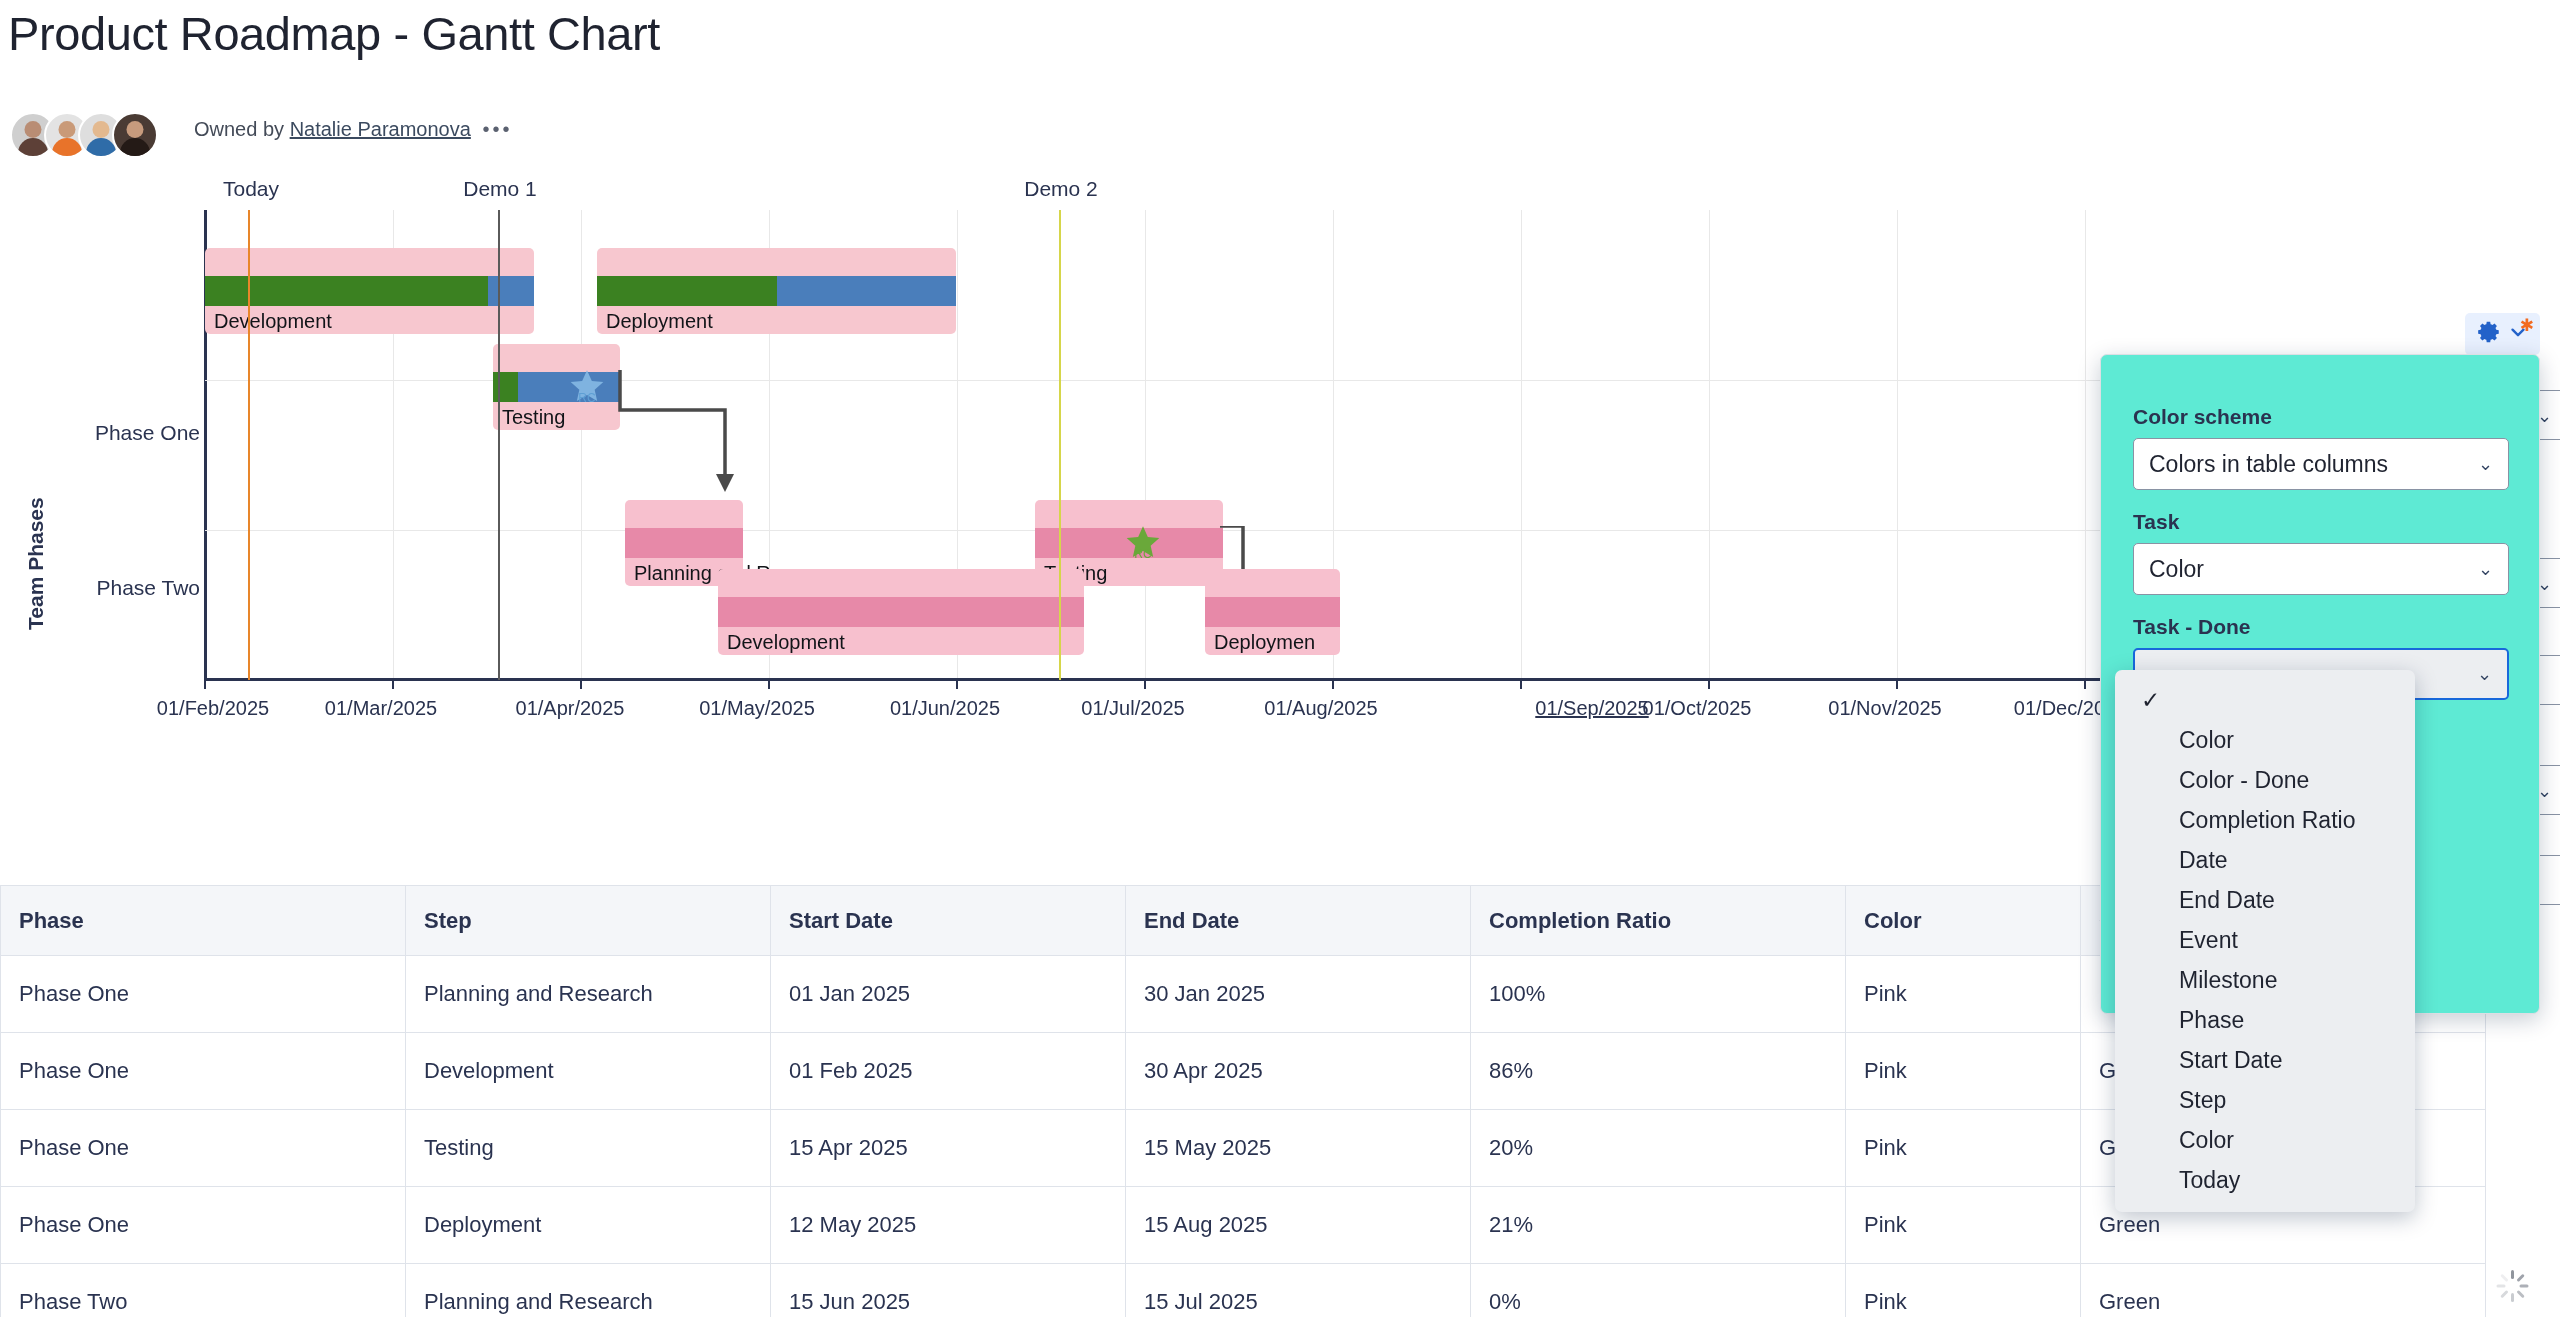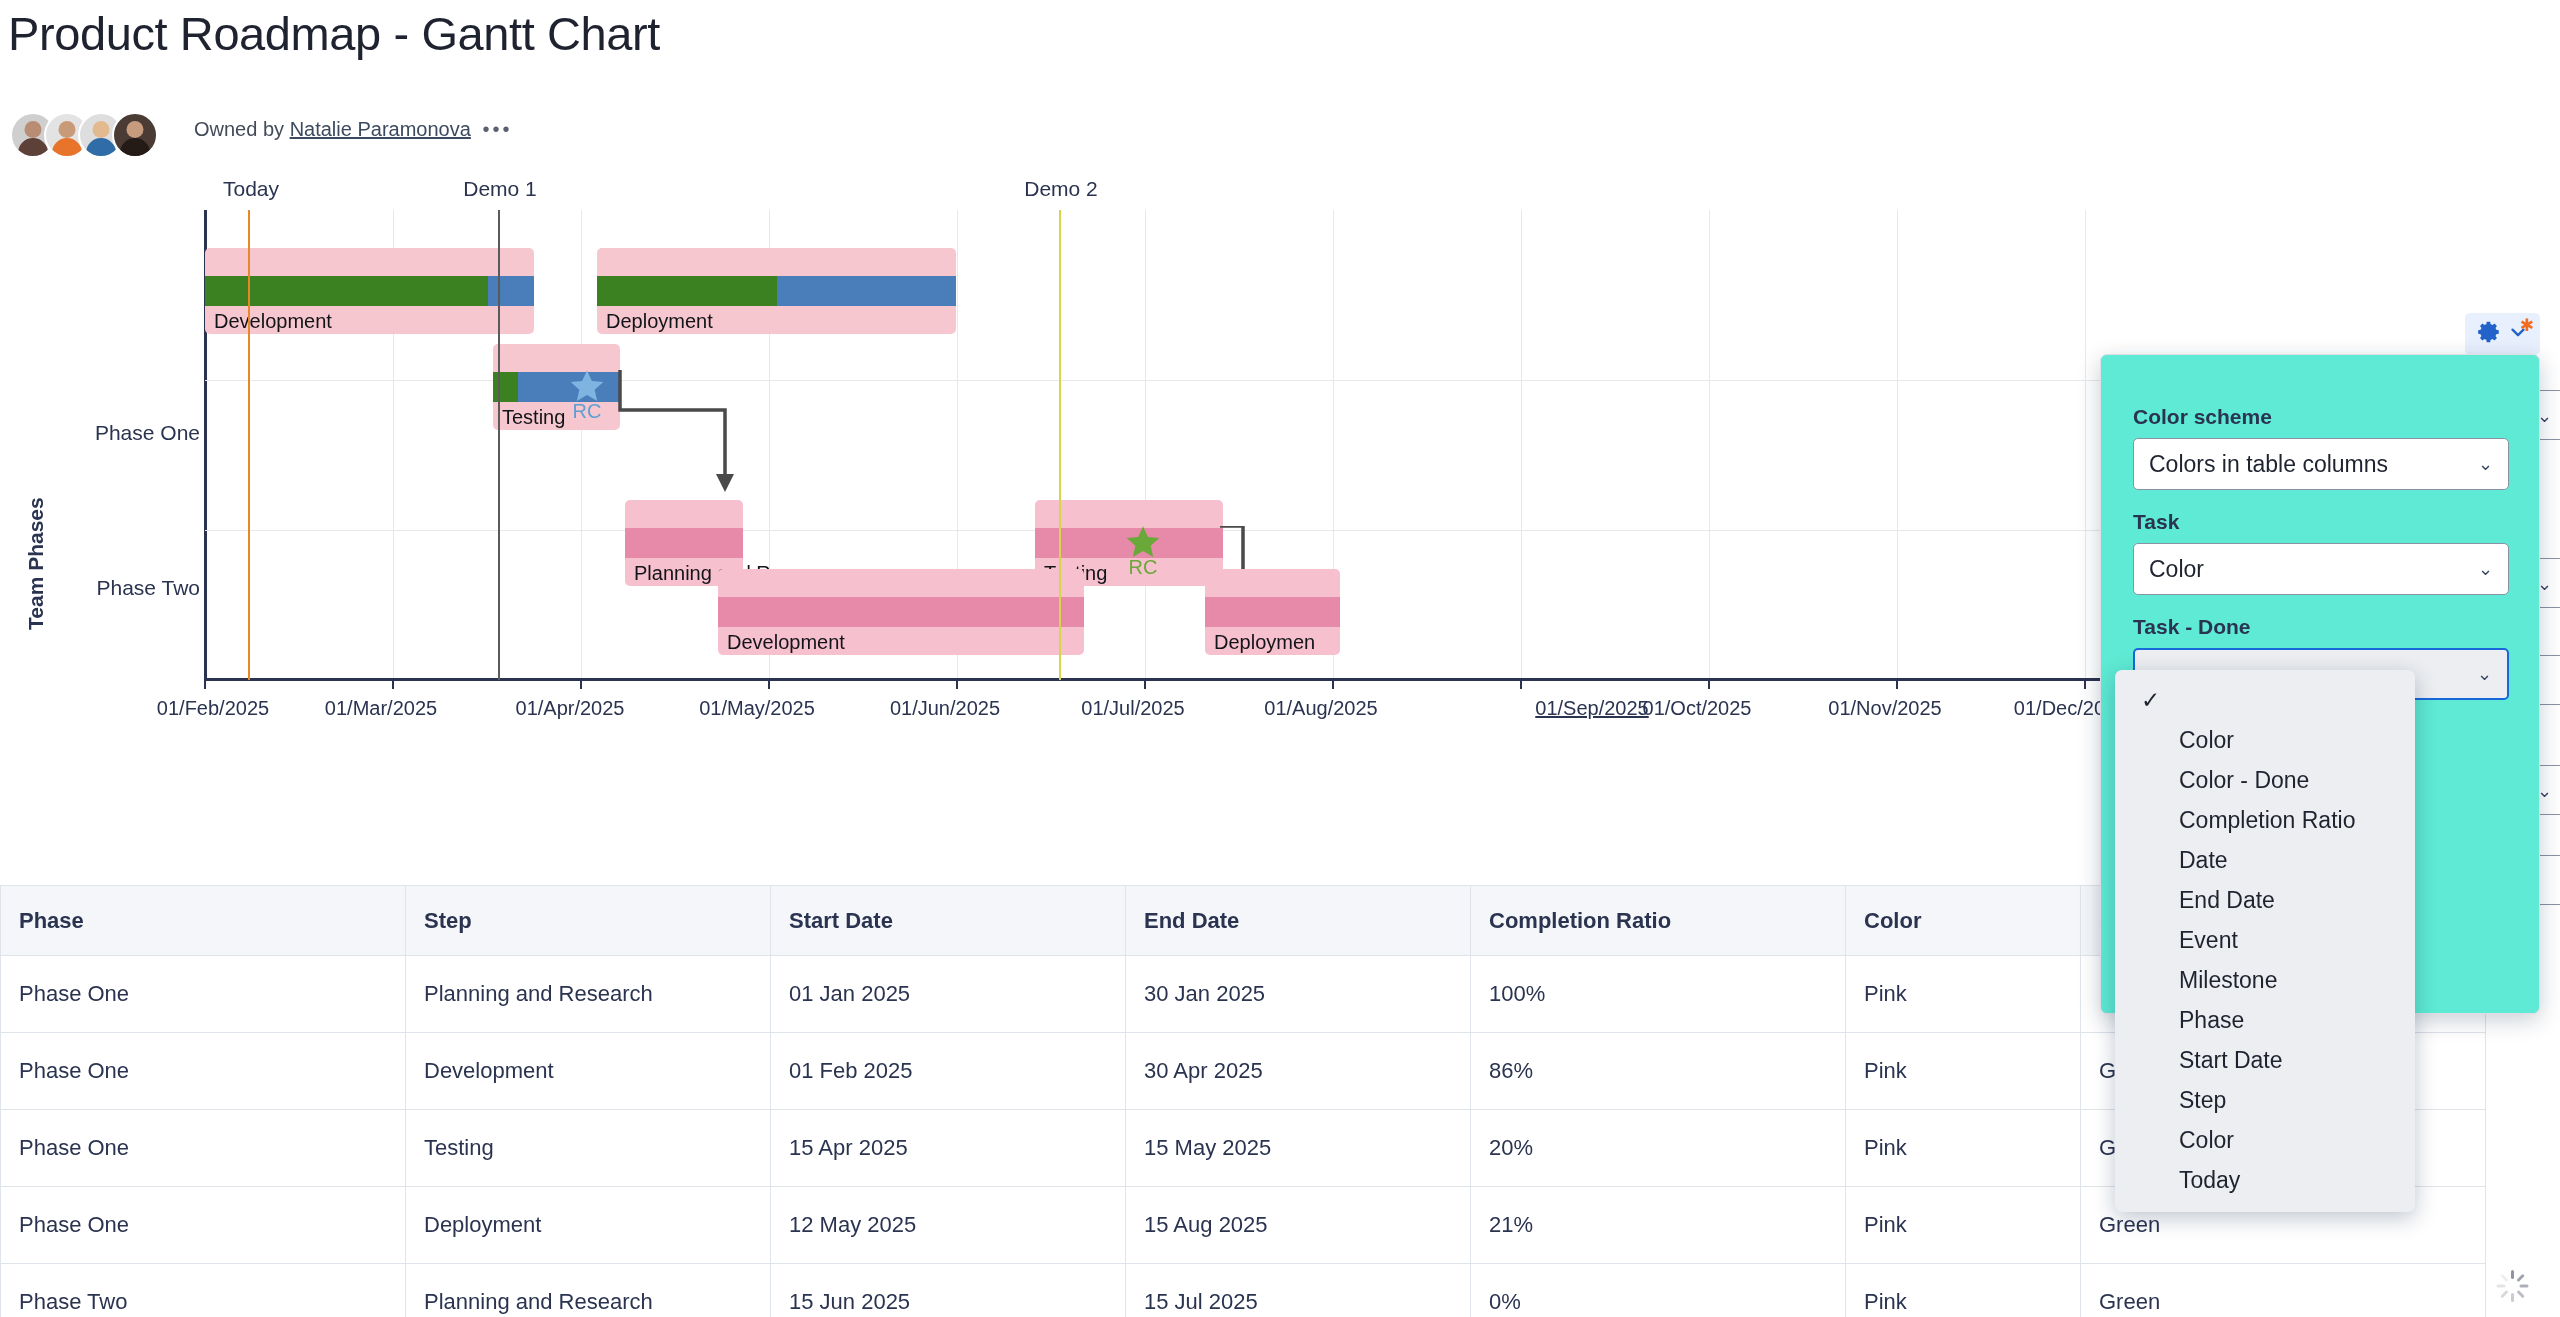--- a/index.html
+++ b/index.html
@@ -84,21 +84,21 @@
   .task { position: absolute; border-radius: 5px; overflow: visible; }
   .task-bg { position: absolute; inset: 0; border-radius: 5px; }
   .task-prog { position: absolute; left: 0; top: 28px; height: 30px; }
   .task-done { position: absolute; top: 28px; height: 30px; }
   .task-label {
     position: absolute; left: 9px; bottom: 1px; font-size: 20px;
     color: #111418; white-space: nowrap;
   }
   .milestone-star { position: absolute; top: 22px; width: 40px; height: 40px; }
   .milestone-text {
-    position: absolute; top: 56px; font-size: 20px; white-space: nowrap;
+    position: absolute; top: 47px; font-size: 12px; white-space: nowrap;
     transform: translateX(-50%);
   }
 
   
   .tbl { position: absolute; left: 0; top: 885px; width: 2560px; }
   table { border-collapse: collapse; width: 2485px; table-layout: fixed; }
   th, td {
     border: 1px solid #dfe3ea; text-align: left;
     padding: 0 18px; font-size: 22px; color: #2a3350;
     height: 77px; white-space: nowrap; overflow: hidden;

